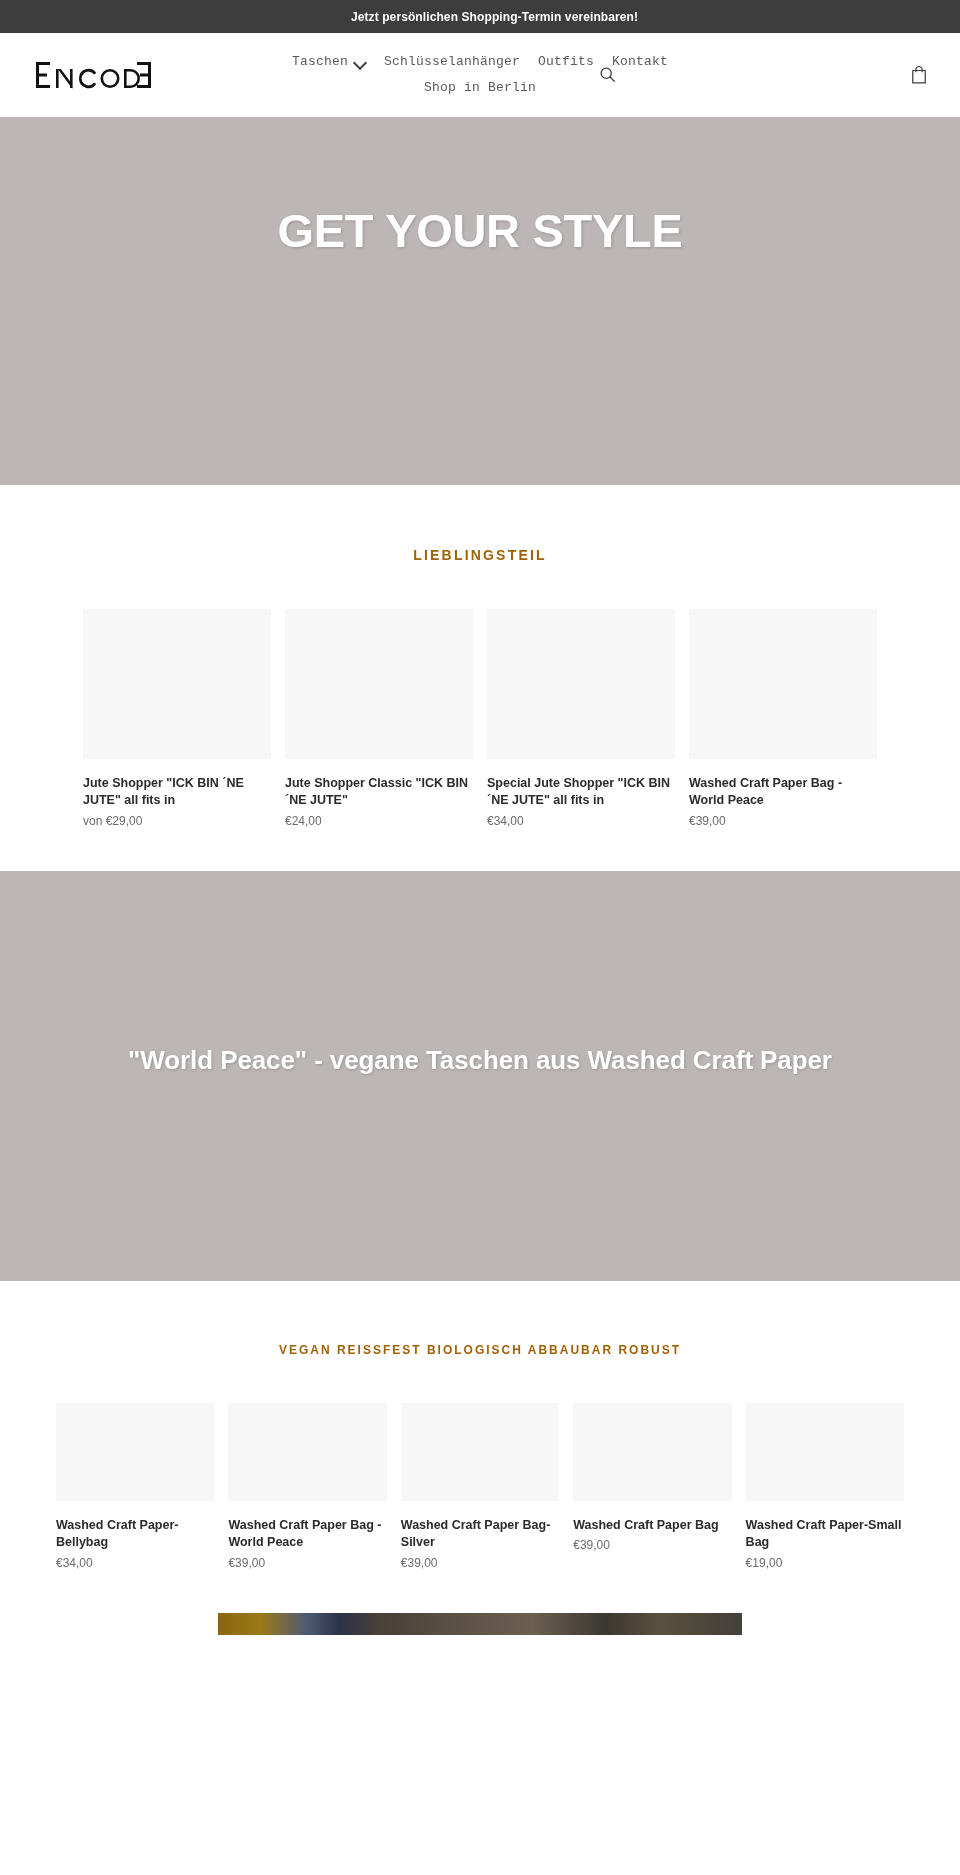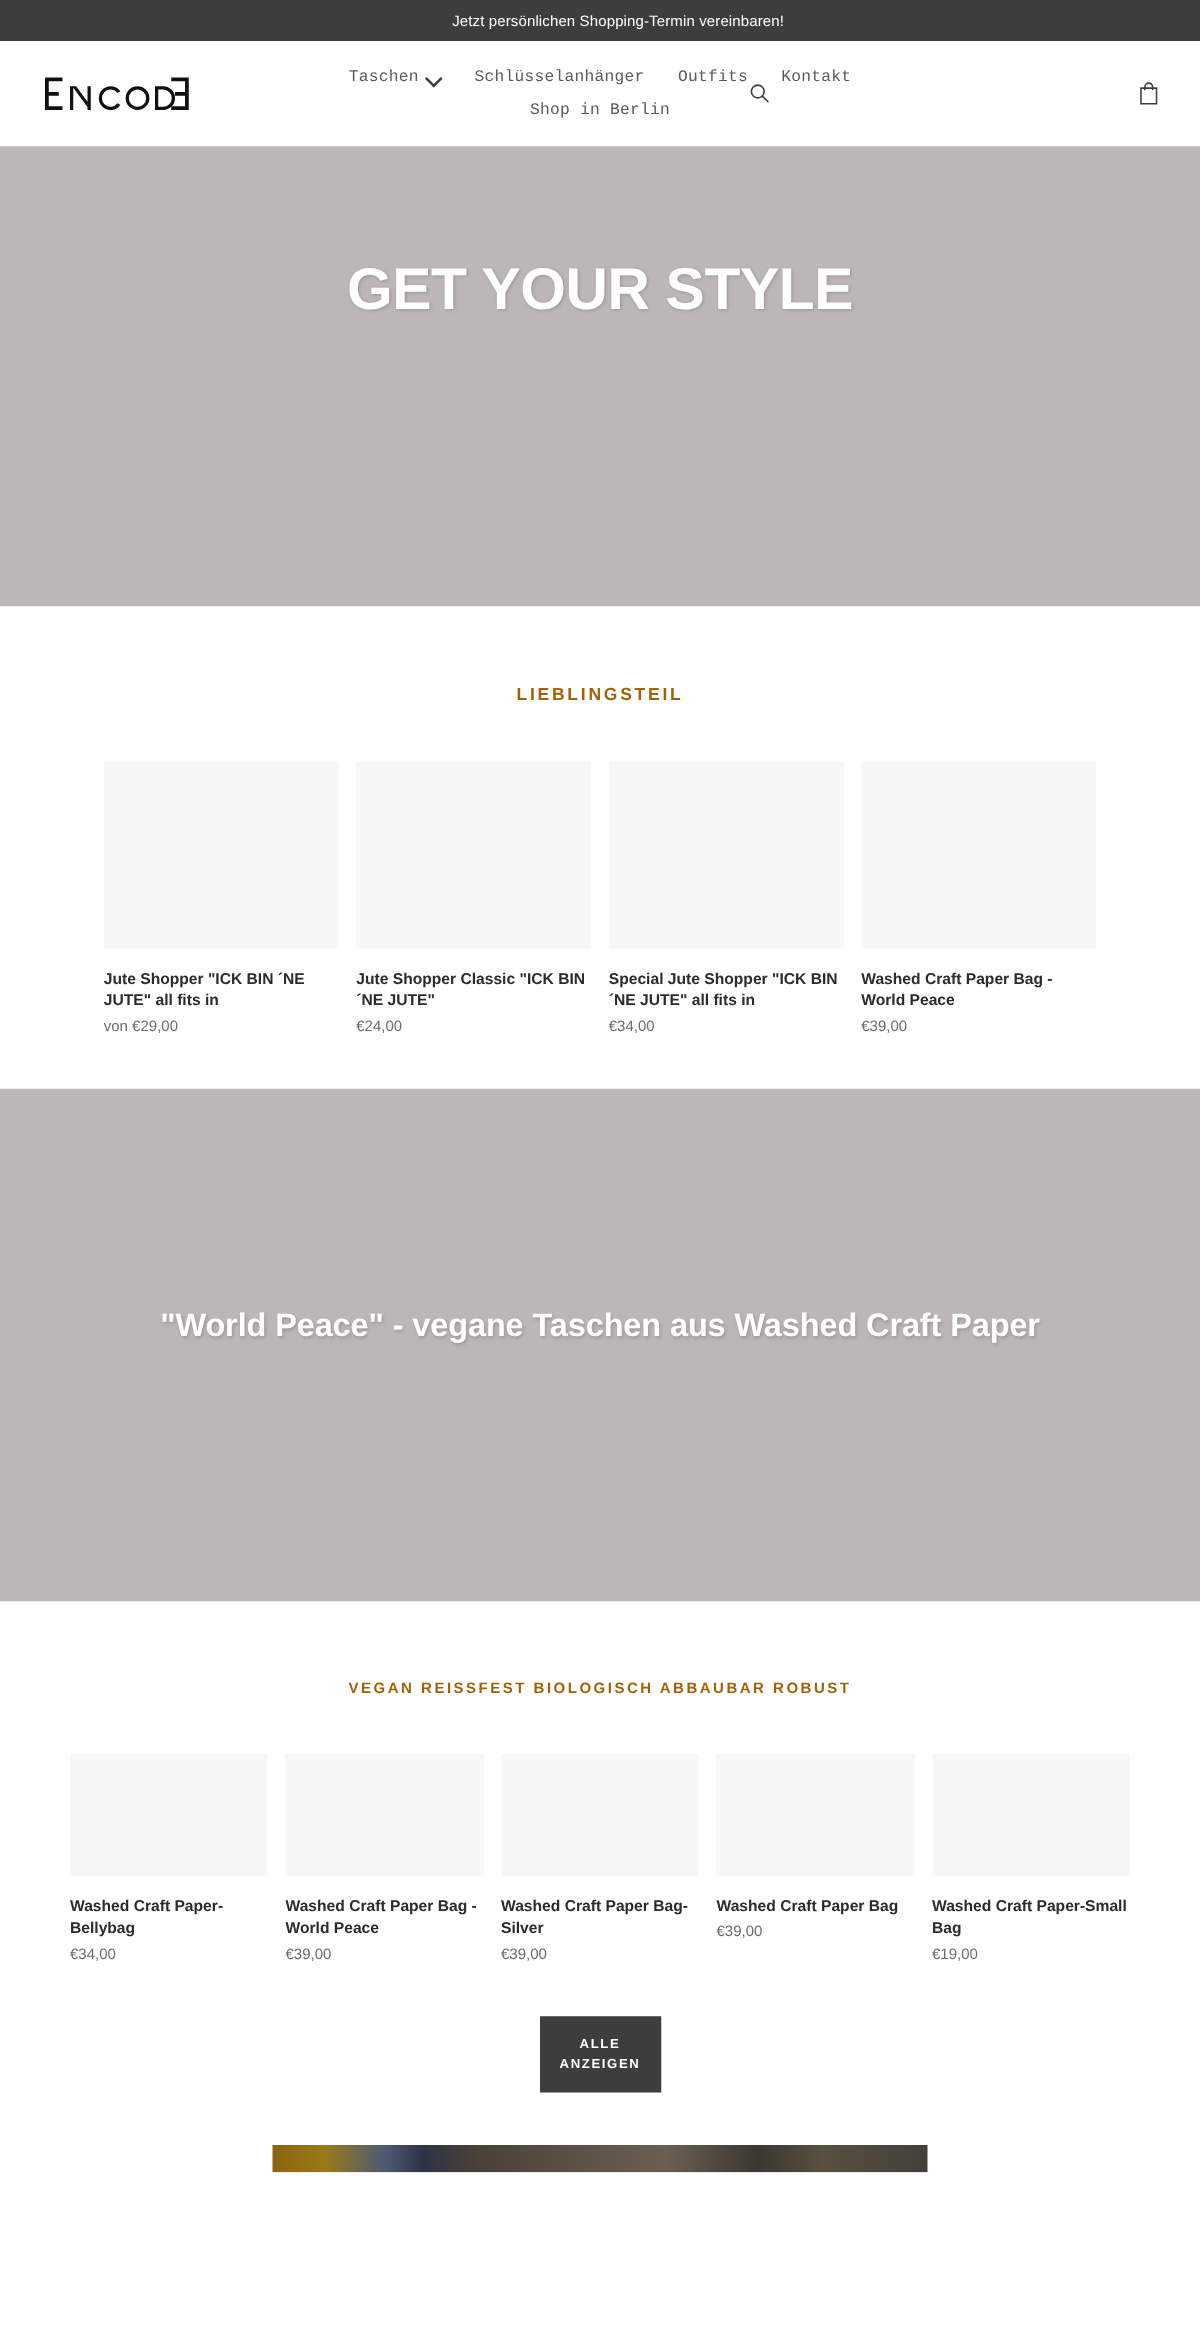--- a/index.html
+++ b/index.html
@@ -16,21 +16,21 @@
   .announce {
     background: #3d3d3d;
     color: #ffffff;
     height: 33px;
     display: flex;
     align-items: center;
     justify-content: center;
   }
   .announce-text {
     font-size: 12px;
-    font-weight: normal;
+    font-weight: bold;
     letter-spacing: .1px;
     margin-left: 29px;
   }
 
   
   .site-header {
     height: 84px;
     background: #ffffff;
     position: relative;
     display: flex;
@@ -49,21 +49,21 @@
   .logo svg { display: block; }
 
   .main-nav {
     width: 100%;
     text-align: center;
     padding: 0 150px;
   }
   .nav-row {
     display: flex;
     flex-wrap: wrap;
-    justify-content: space-between;
+    justify-content: center;
     align-items: center;
     gap: 0px;
     max-width: 420px;
     margin: 0 auto;
   }
   .nav-item {
     font-family: "Liberation Mono", "DejaVu Sans Mono", monospace;
     font-size: 13px;
     color: #5a5a5a;
     text-decoration: none;
@@ -363,20 +363,17 @@
     </a>
 
     <a class="card" href="#">
       <div class="card-media"></div>
       <div class="card-title">Washed Craft Paper-Small Bag</div>
       <div class="card-price">€19,00</div>
     </a>
 
   </div>
 
-  <div class="cta-wrap">
-    <button class="cta-button">ALLE ANZEIGEN</button>
-  </div>
 </section>
 
 <div class="bottom-strip">
   <div class="bottom-strip-img"></div>
 </div>
 
 </body></html>

